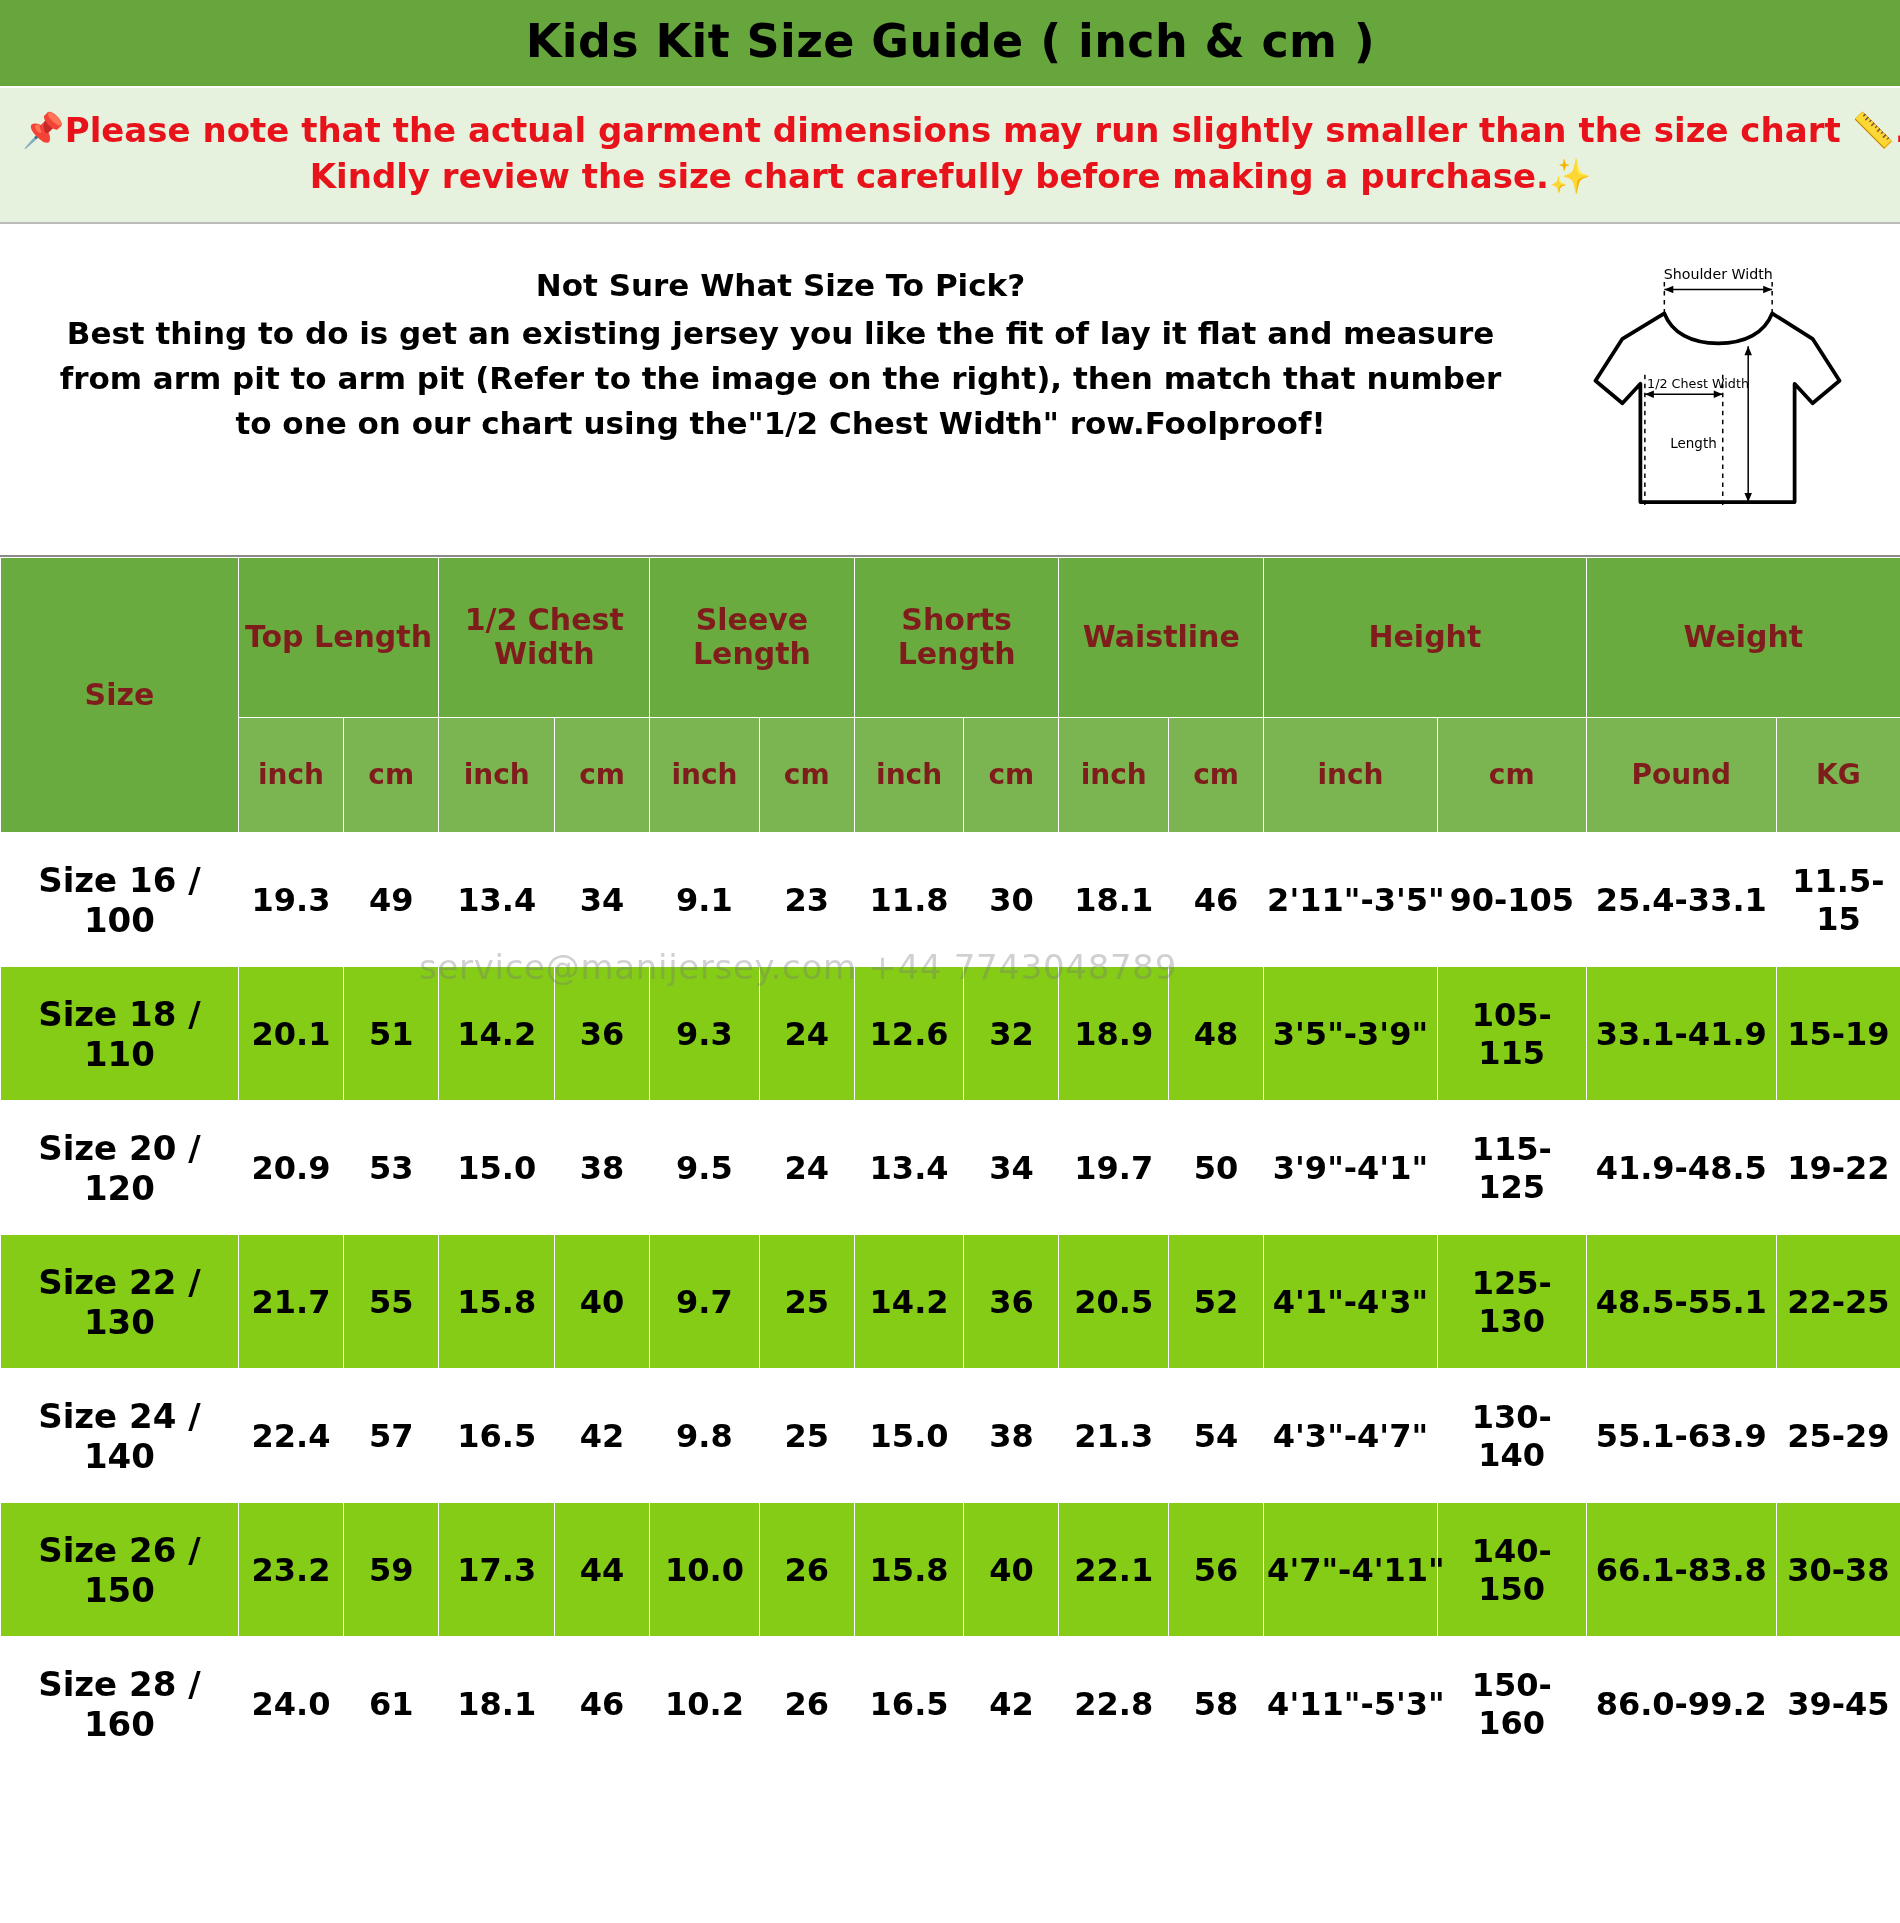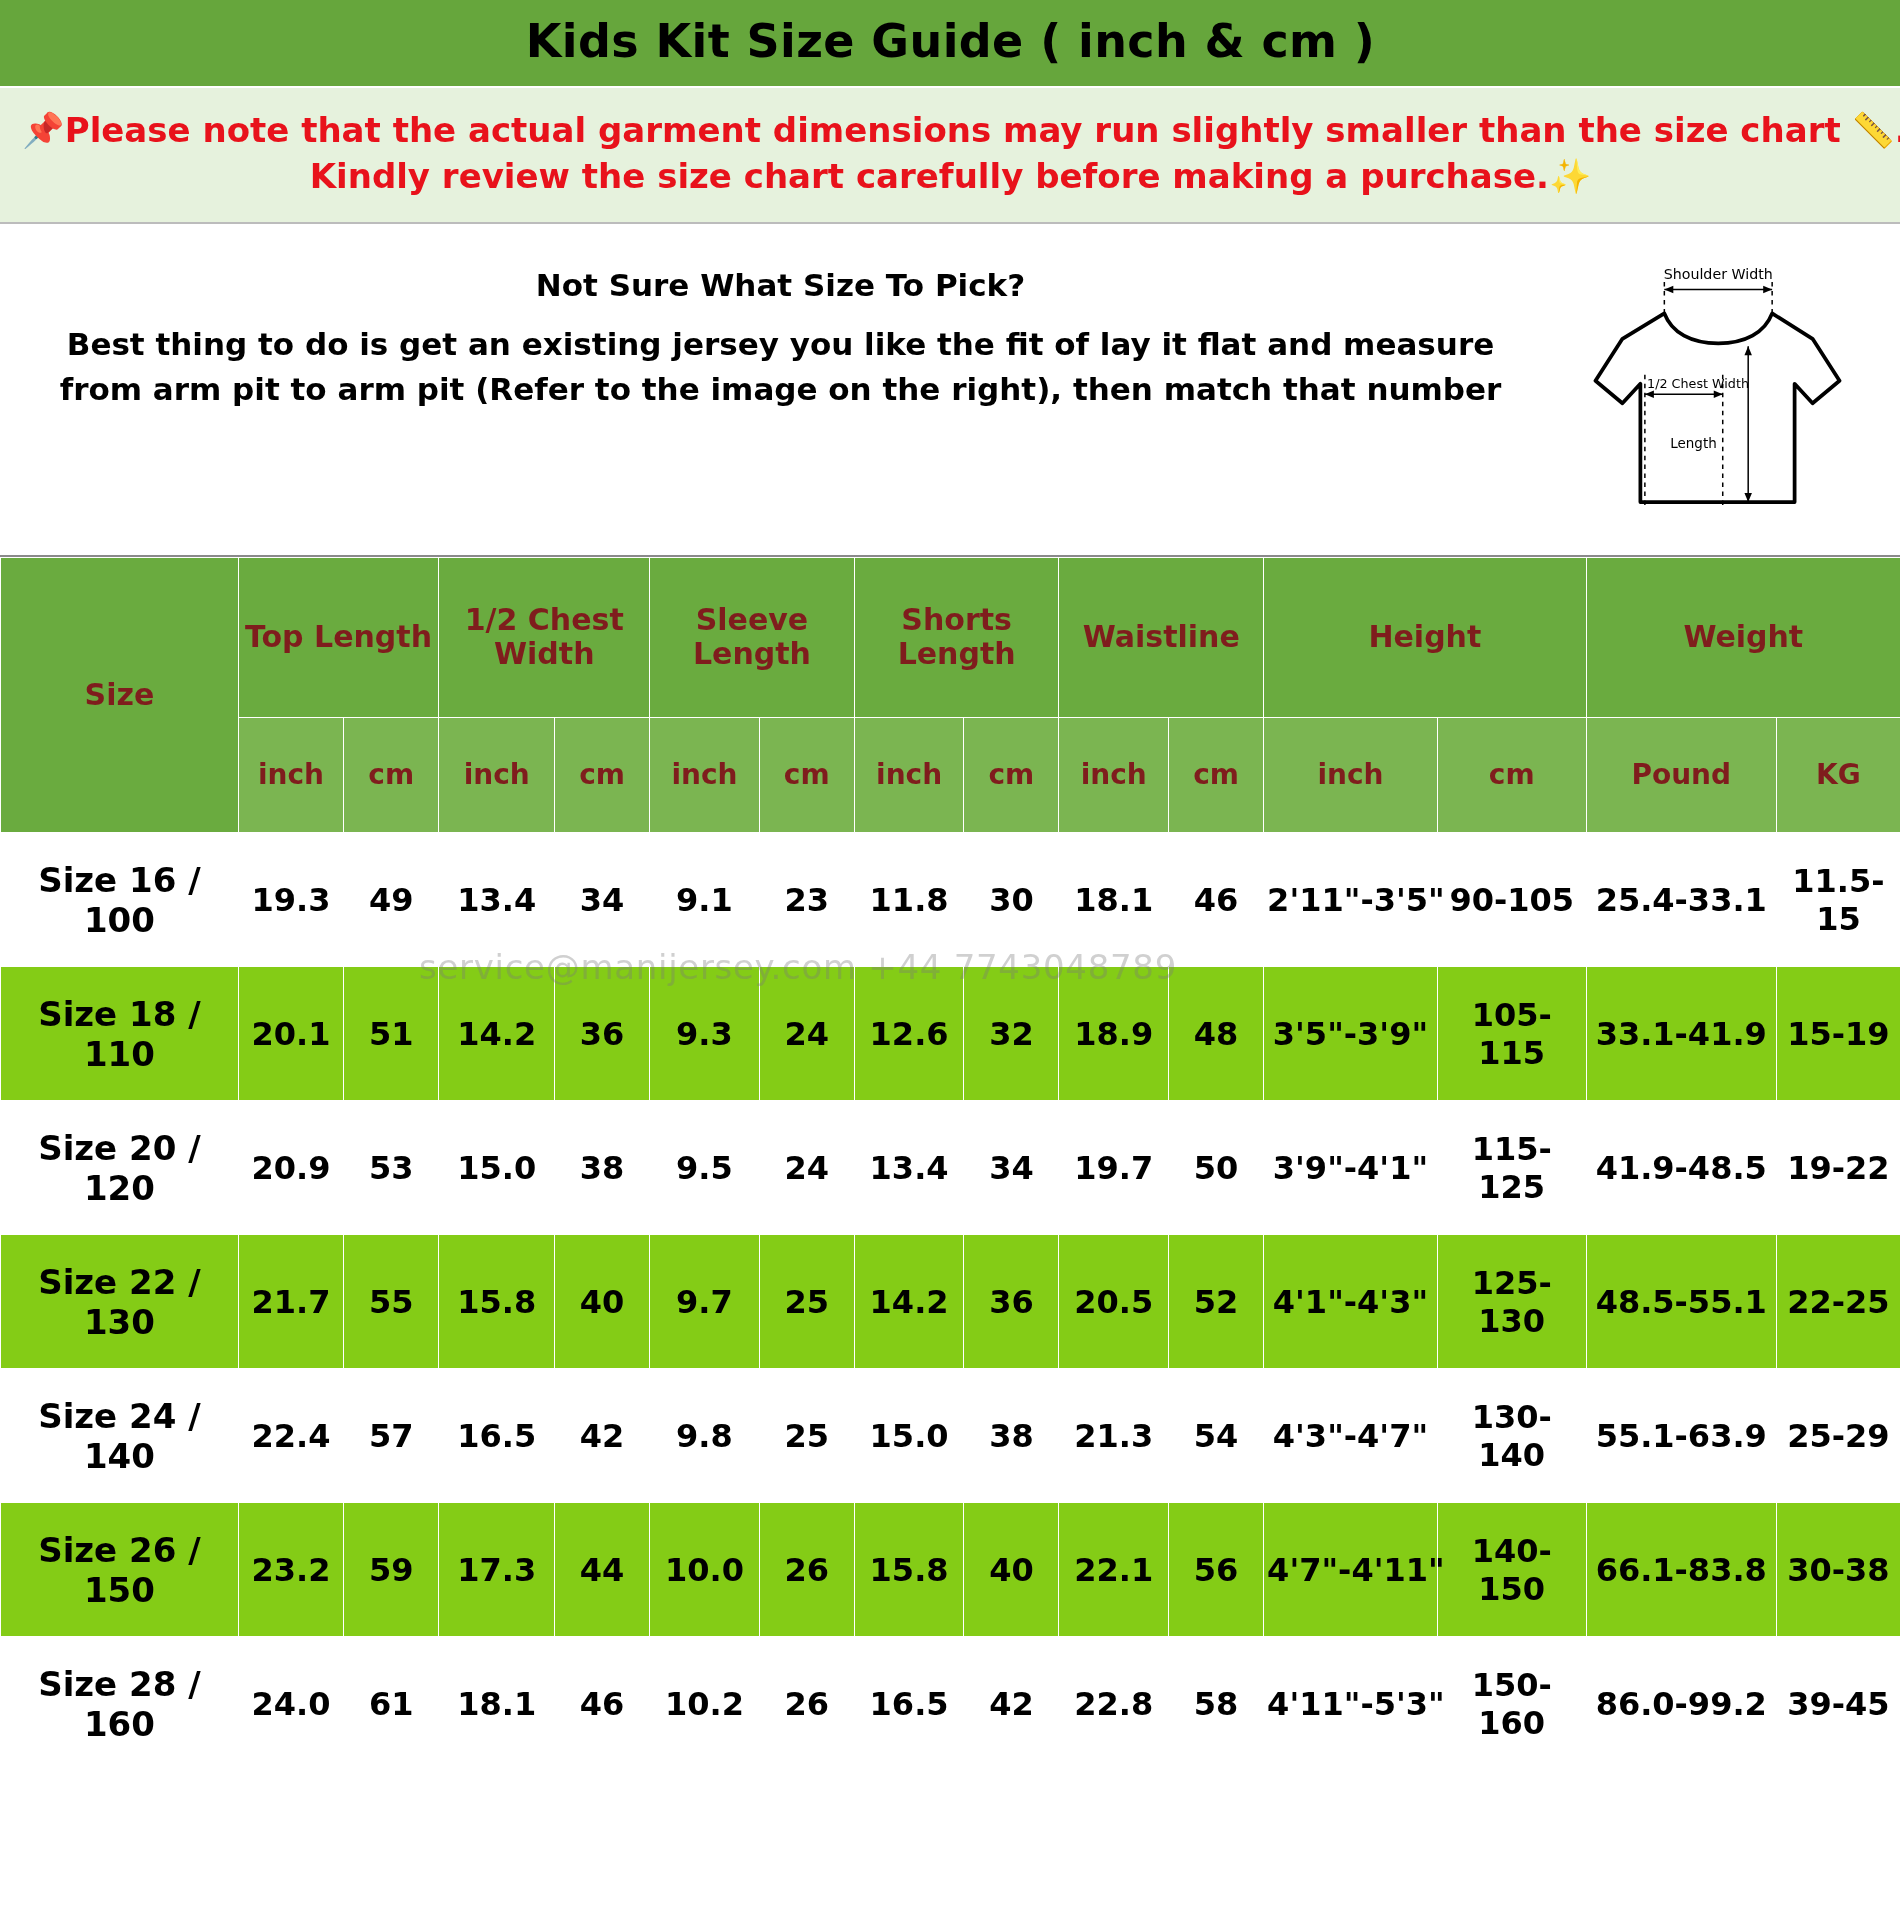--- a/index.html
+++ b/index.html
@@ -64,21 +64,21 @@
     text-align: center;
     color: #000000;
     font-weight: bold;
     font-size: 31px;
     line-height: 1.45;
     padding-top: 19.4px;
     padding-right: 30px;
   }
   .help-text .headline {
     display: block;
-    margin-bottom: 14px;
+    margin-bottom: 3px;
   }
   .tee-wrap {
     flex: 0 0 auto;
     width: 292px;
     padding-top: 12px;
     padding-right: 18px;
   }
 
   
   table.size-table {
@@ -148,20 +148,21 @@
     <div class="note-line">
       <span>Kindly review the size chart carefully before making a purchase.</span><span class="emoji">✨</span>
     </div>
   </div>
 
   <div class="help-band">
     <div class="help-text">
       <span class="headline">Not Sure What Size To Pick?</span>
       <span class="line">Best thing to do is get an existing jersey you like the fit of lay it flat and measure</span><br>
       <span class="line">from arm pit to arm pit (Refer to the image on the right), then match that number</span><br>
+      <span class="line">to one on our chart using the"1/2 Chest Width" row.Foolproof!</span>
     </div>
 
     <div class="tee-wrap">
       <svg width="277" height="277" viewBox="0 0 370 370" xmlns="http://www.w3.org/2000/svg">
 
         <line x1="118" y1="36" x2="118" y2="86" stroke="#000" stroke-width="2" stroke-dasharray="6,6"></line>
         <line x1="262" y1="36" x2="262" y2="86" stroke="#000" stroke-width="2" stroke-dasharray="6,6"></line>
         <line x1="118" y1="46" x2="262" y2="46" stroke="#000" stroke-width="2"></line>
         <polygon points="118,46 130,41 130,51" fill="#000"></polygon>
         <polygon points="262,46 250,41 250,51" fill="#000"></polygon>

